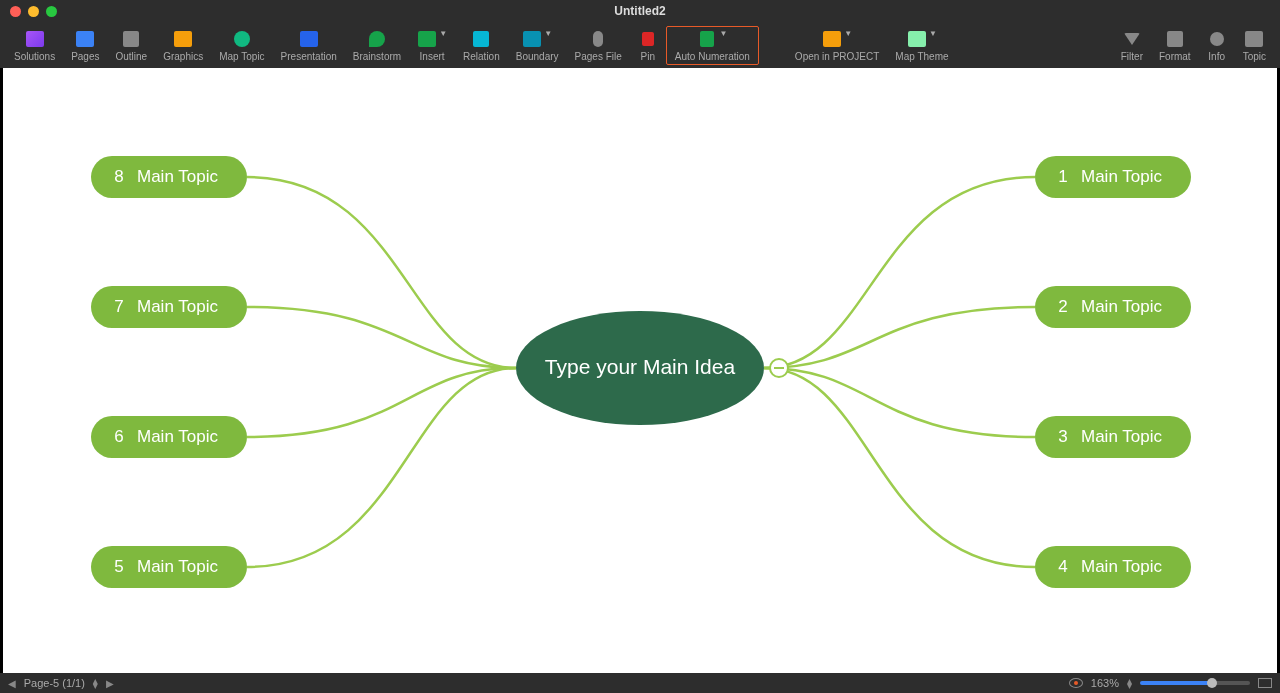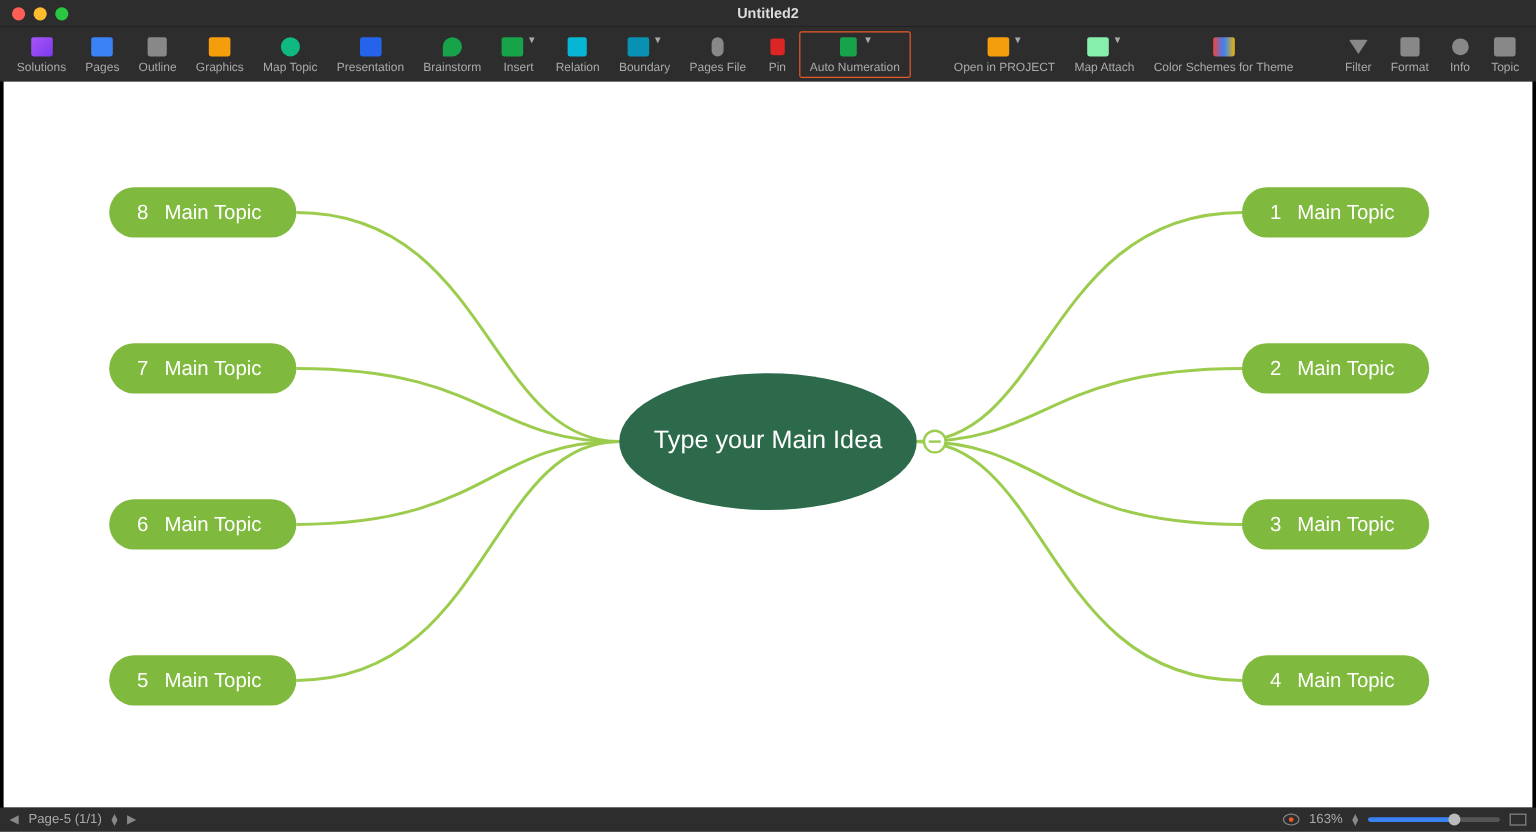--- a/index.html
+++ b/index.html
@@ -209,29 +209,21 @@
       </div>
       <div class="tb-label">Open in PROJECT</div>
     </div>
     <div class="tb-btn">
       <div class="tb-dd">
         <div class="tb-icon">
           <div class="ico ico-maptheme"></div>
         </div>
         <span class="chev">▼</span>
       </div>
-      <div class="tb-label">Map Attach</div>
-    </div>
-    <div class="tb-btn">
-      <div class="tb-dd">
-        <div class="tb-icon">
-          <div class="ico ico-colorscheme"></div>
-        </div>
-      </div>
-      <div class="tb-label">Color Schemes for Theme</div>
+      <div class="tb-label">Map Theme</div>
     </div>
     <div class="tb-spacer"></div>
     <div class="tb-btn">
       <div class="tb-dd">
         <div class="tb-icon">
           <div class="ico ico-filter"></div>
         </div>
       </div>
       <div class="tb-label">Filter</div>
     </div>

